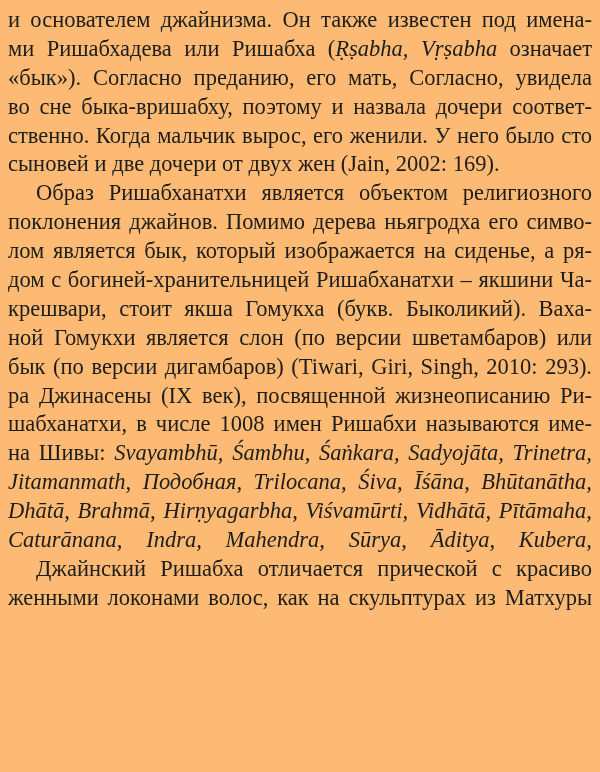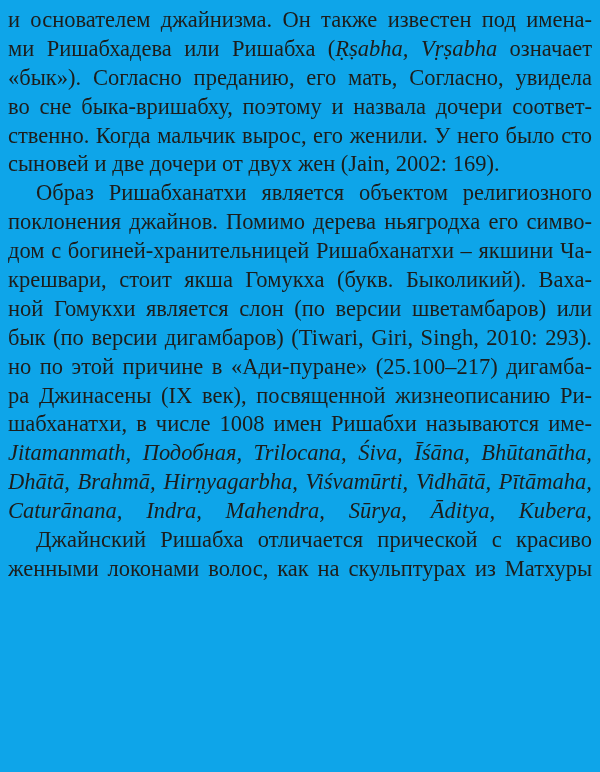--- a/index.html
+++ b/index.html
@@ -6,21 +6,21 @@
     margin: 0;
     padding: 0;
     background: #fcfcfa;
   }
   .page {
     position: relative;
     width: 600px;
     height: 772px;
     box-sizing: border-box;
     padding: 6px 8px 0 8px;
-    background: #0ea5e9;
+    background: #fdba74;
     color: #1d1d1b;
     font-family: "Liberation Serif", "DejaVu Serif", serif;
     font-size: 22.5px;
     line-height: 28.9px;
     overflow: hidden;
   }
   .paragraph {
     margin: 0;
     padding: 0;
   }
@@ -50,27 +50,28 @@
         <div class="line"><span class="seg-regular">и основателем джайнизма. Он также известен под имена-</span></div>
         <div class="line"><span class="seg-regular">ми Ришабхадева или Ришабха (</span><span class="seg-italic">Ṛṣabha, Vṛṣabha</span><span class="seg-regular"> означает</span></div>
         <div class="line"><span class="seg-regular">«бык»). Согласно преданию, его мать, Согласно, увидела</span></div>
         <div class="line"><span class="seg-regular">во сне быка-вришабху, поэтому и назвала дочери соответ-</span></div>
         <div class="line"><span class="seg-regular">ственно. Когда мальчик вырос, его женили. У него было сто</span></div>
         <div class="line last"><span class="seg-regular">сыновей и две дочери от двух жен (Jain, 2002: 169).</span></div>
       </div>
       <div class="paragraph">
         <div class="line indent"><span class="seg-regular">Образ Ришабханатхи является объектом религиозного</span></div>
         <div class="line"><span class="seg-regular">поклонения джайнов. Помимо дерева ньягродха его симво-</span></div>
+        <div class="line"><span class="seg-regular">лом является бык, который изображается на сиденье, а ря-</span></div>
         <div class="line"><span class="seg-regular">дом с богиней-хранительницей Ришабханатхи – якшини Ча-</span></div>
         <div class="line"><span class="seg-regular">крешвари, стоит якша Гомукха (букв. Быколикий). Ваха-</span></div>
         <div class="line"><span class="seg-regular">ной Гомукхи является слон (по версии шветамбаров) или</span></div>
         <div class="line"><span class="seg-regular">бык (по версии дигамбаров) (Tiwari, Giri, Singh, 2010: 293).</span></div>
-        <div class="line"><span class="seg-regular">но по этой причине в «Ади-пуране» (25.100–217) дигамба-</span></div>
         <div class="line"><span class="seg-regular">ра Джинасены (IX век), посвященной жизнеописанию Ри-</span></div>
         <div class="line"><span class="seg-regular">шабханатхи, в числе 1008 имен Ришабхи называются име-</span></div>
+        <div class="line"><span class="seg-regular">на Шивы: </span><span class="seg-italic">Svayambhū, Śambhu, Śaṅkara, Sadyojāta, Trinetra,</span></div>
         <div class="line"><span class="seg-italic">Jitamanmath, Подобная, Trilocana, Śiva, Īśāna, Bhūtanātha,</span></div>
         <div class="line"><span class="seg-italic">Dhātā, Brahmā, Hirṇyagarbha, Viśvamūrti, Vidhātā, Pītāmaha,</span></div>
         <div class="line"><span class="seg-italic">Caturānana, Indra, Mahendra, Sūrya, Āditya, Kubera,</span></div>
       </div>
       <div class="paragraph">
         <div class="line indent"><span class="seg-regular">Джайнский Ришабха отличается прической с красиво уло-</span></div>
         <div class="line"><span class="seg-regular">женными локонами волос, как на скульптурах из Матхуры</span></div>
       </div>
     </section>
 </main>

